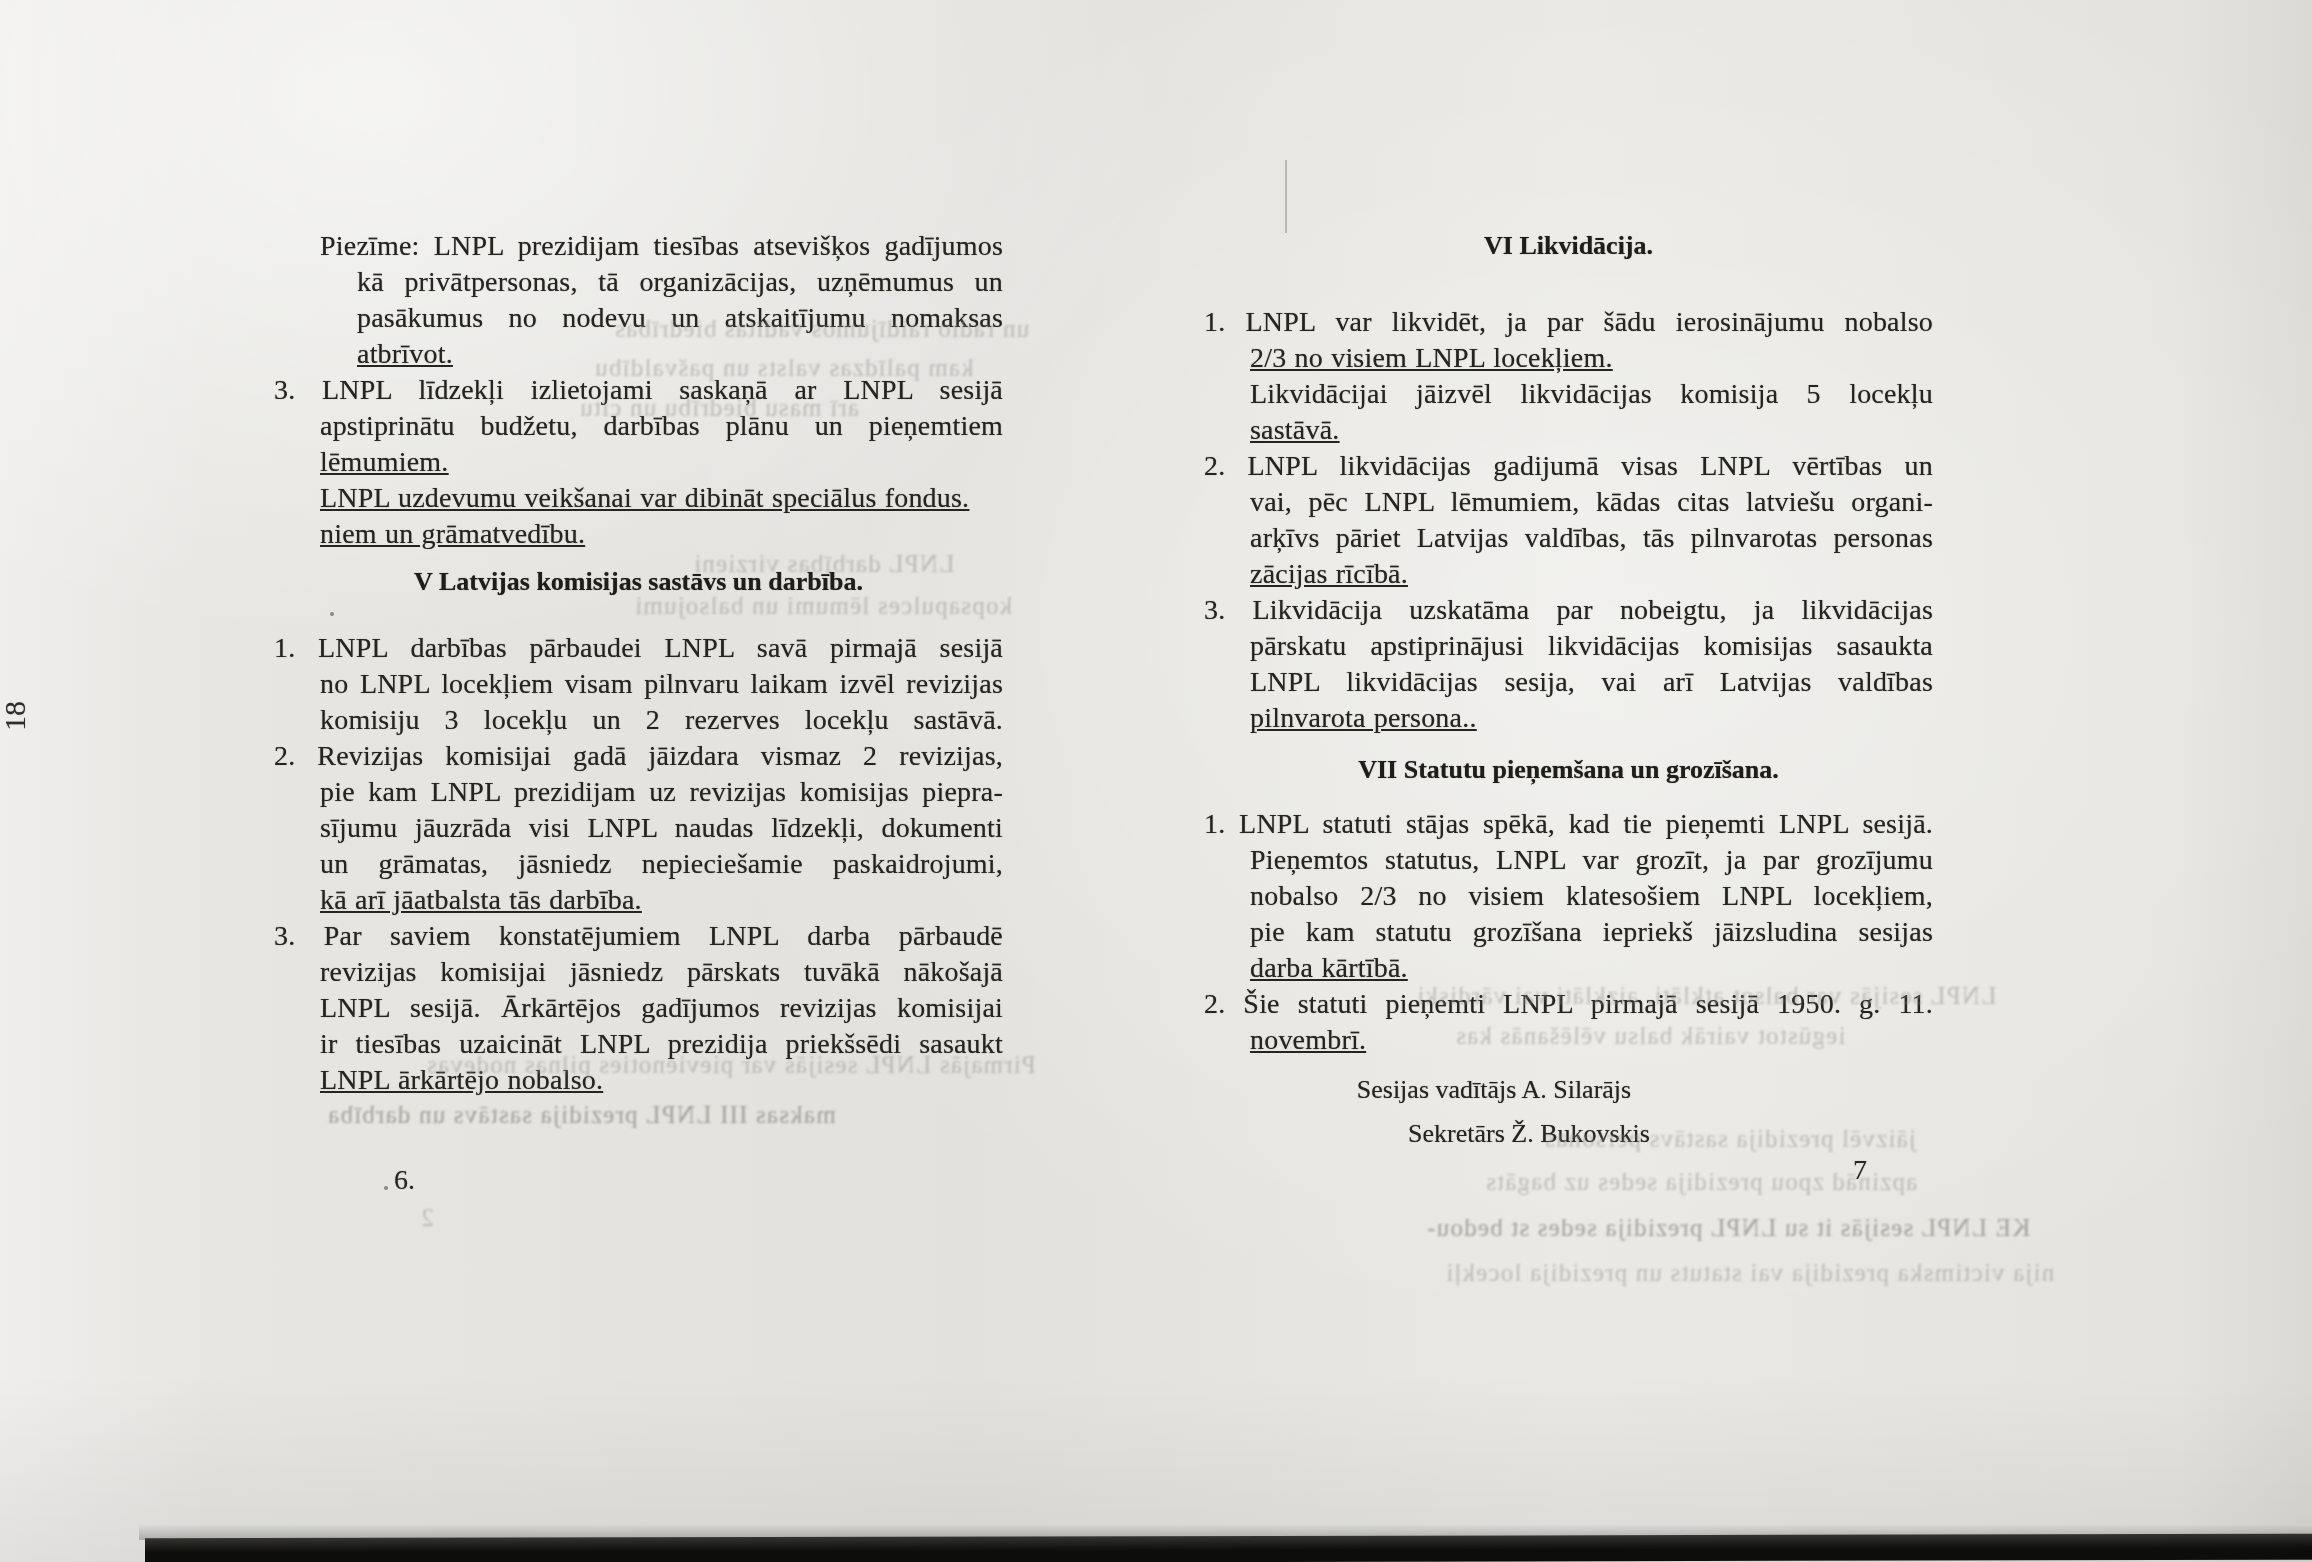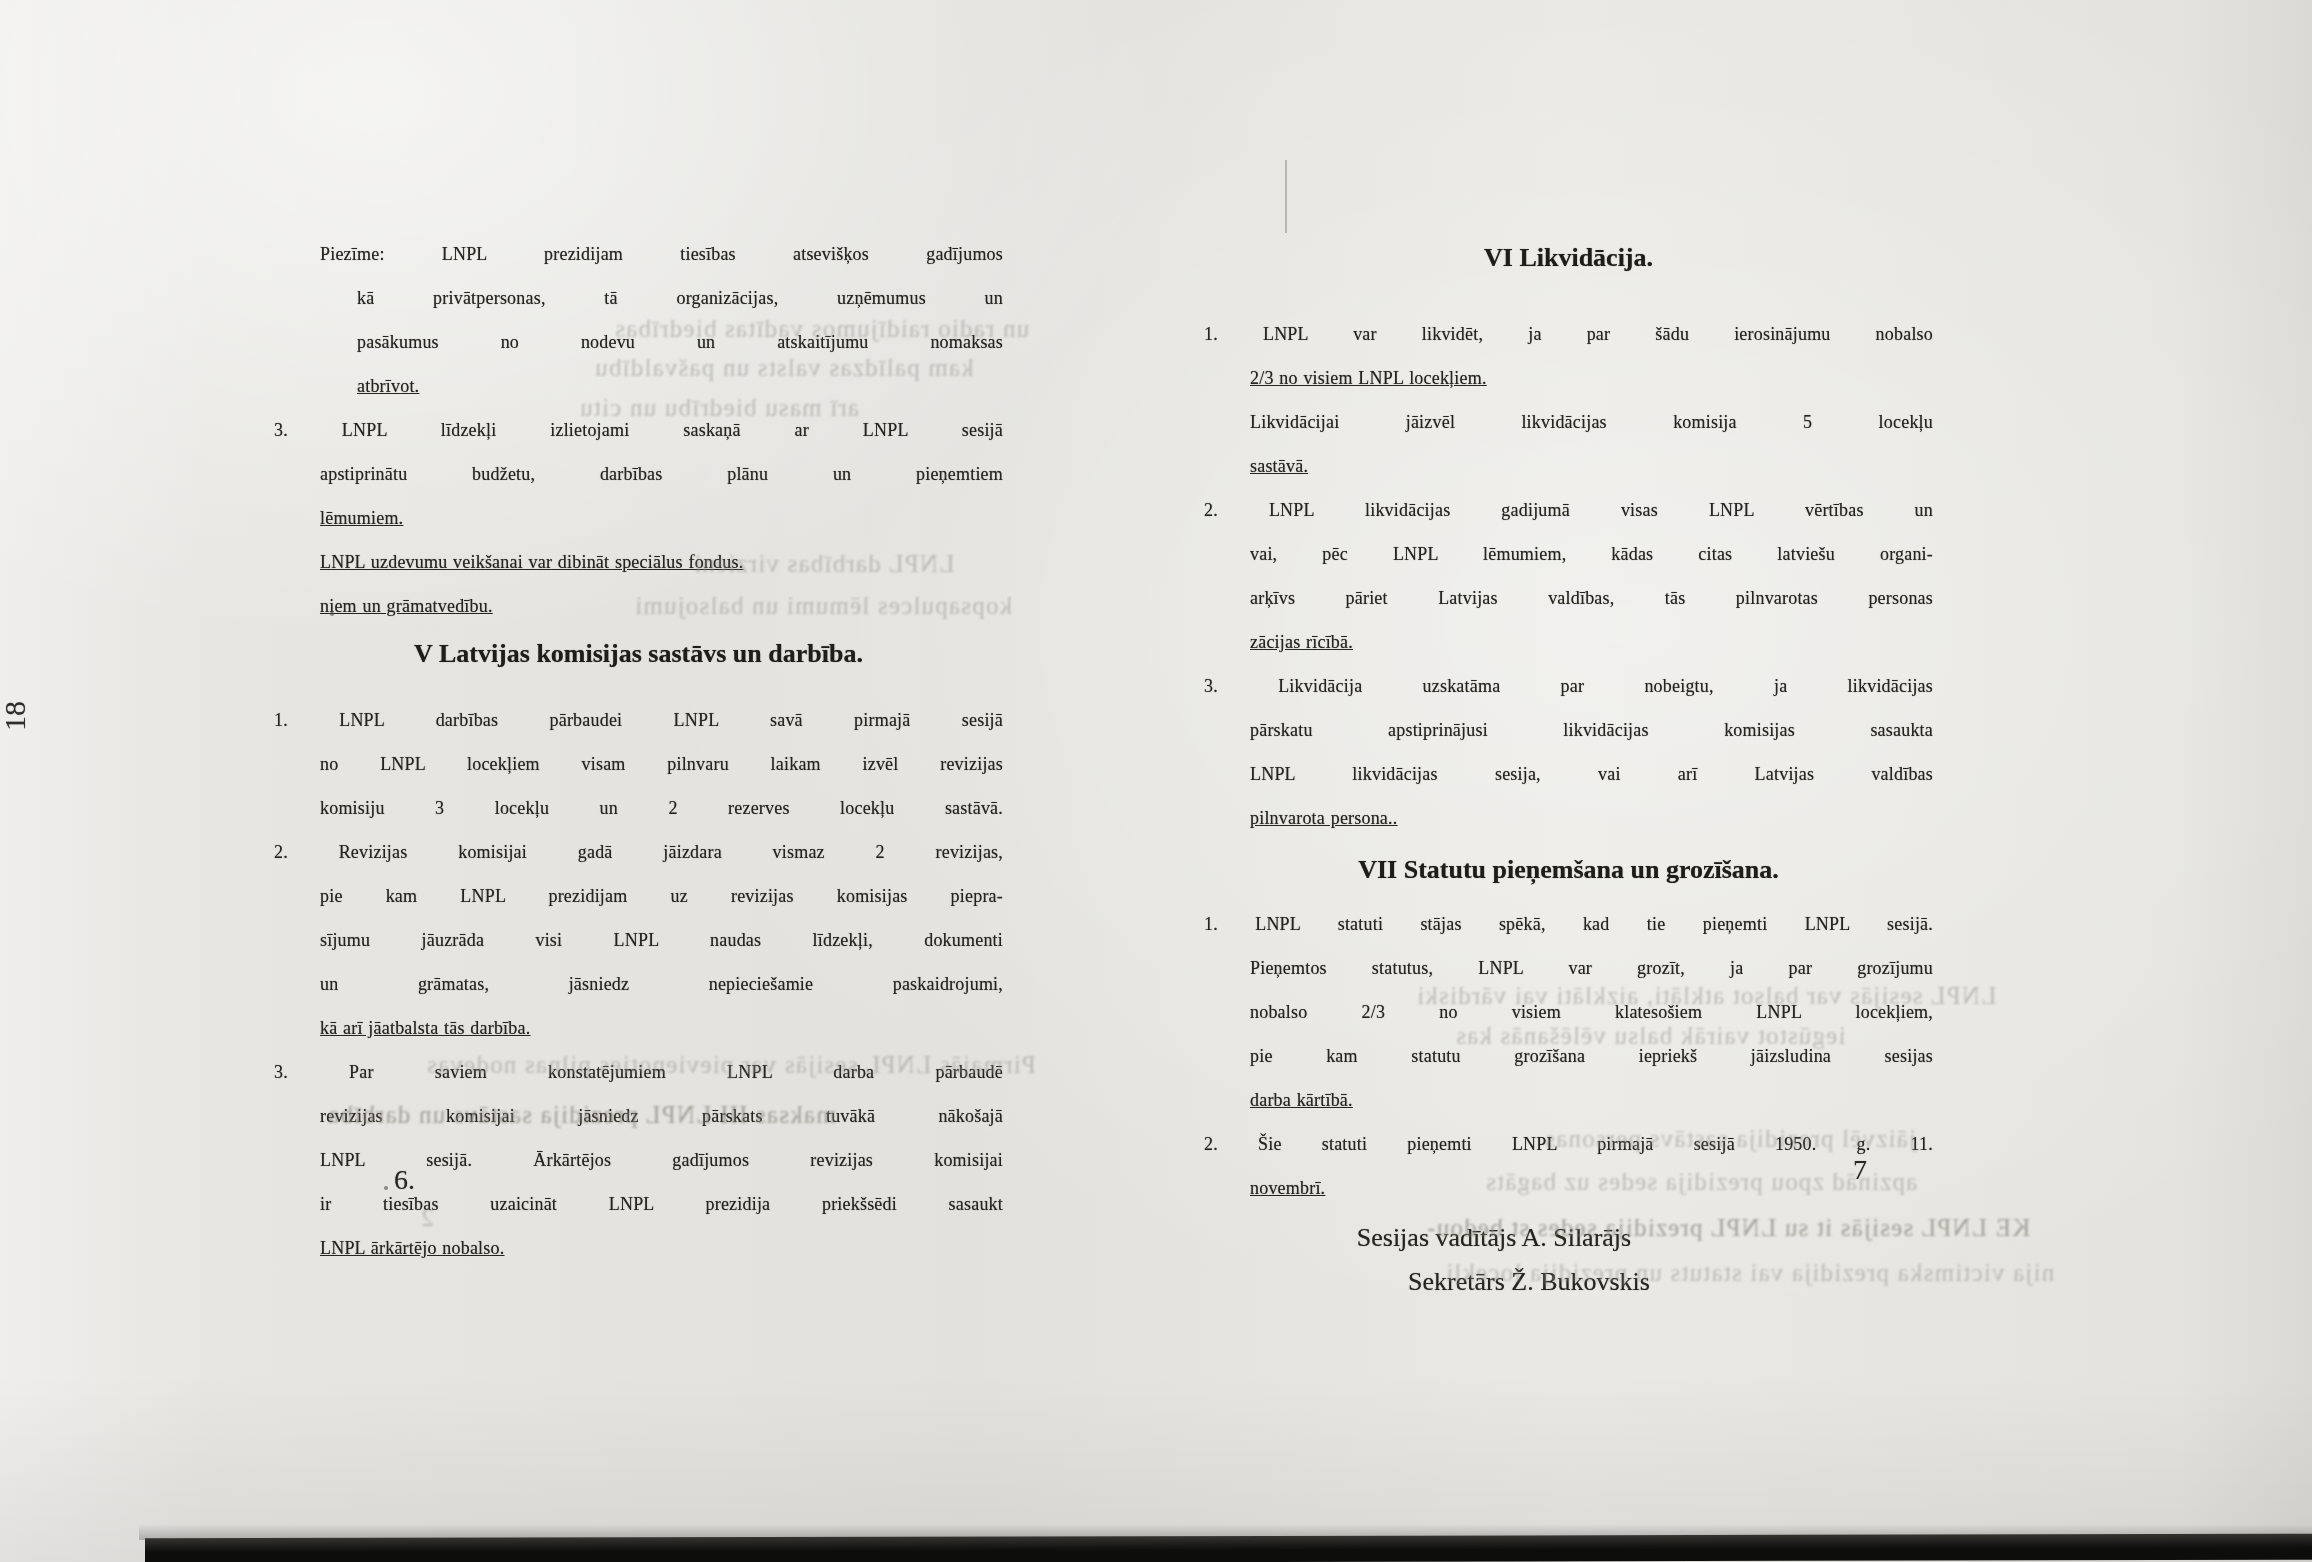--- a/index.html
+++ b/index.html
@@ -9,28 +9,27 @@
     overflow:hidden;
     background:
       radial-gradient(1287px 891px at 16% 6%, rgba(255,255,255,.60), rgba(255,255,255,0) 62%),
       radial-gradient(1485px 1089px at 70% 40%, rgba(255,255,255,.38), rgba(255,255,255,0) 66%),
       linear-gradient(180deg, rgba(0,0,0,0) 88%, rgba(0,0,0,.06) 100%),
       linear-gradient(90deg,#efeeec 0%,#e7e6e2 9%,#e2e1dd 42%,#e9e8e4 68%,#e4e3df 94%,#dad9d5 100%);
     font-family:"Liberation Serif","DejaVu Serif",serif;
   }
   .col{position:absolute;width:729px;}
   #leftcol{left:274px;top:228px;}
-  #rightcol{left:1204px;top:240px;}
+  #rightcol{left:1204px;top:228px;}
   .ln{
-    font-size:18px;line-height:36px;
+    font-size:28px;line-height:36px;
     color:#26241f;
     letter-spacing:0.2px;word-spacing:1px;
     text-align:justify;text-align-last:justify;text-justify:inter-word;
     text-shadow:0 0 1px rgba(38,36,30,.55);
-    margin-top:8px;
   }
   .sh{text-align-last:left;text-decoration:underline;}
   .ct{padding-left:46px;}
   .nf{padding-left:46px;}
   .nc{padding-left:83px;}
   .hd{
     font-size:26px;line-height:36px;font-weight:bold;color:#1f1d18;
     text-align:center;text-align-last:center;
     text-shadow:0 0 1px rgba(30,28,22,.6);
   }

